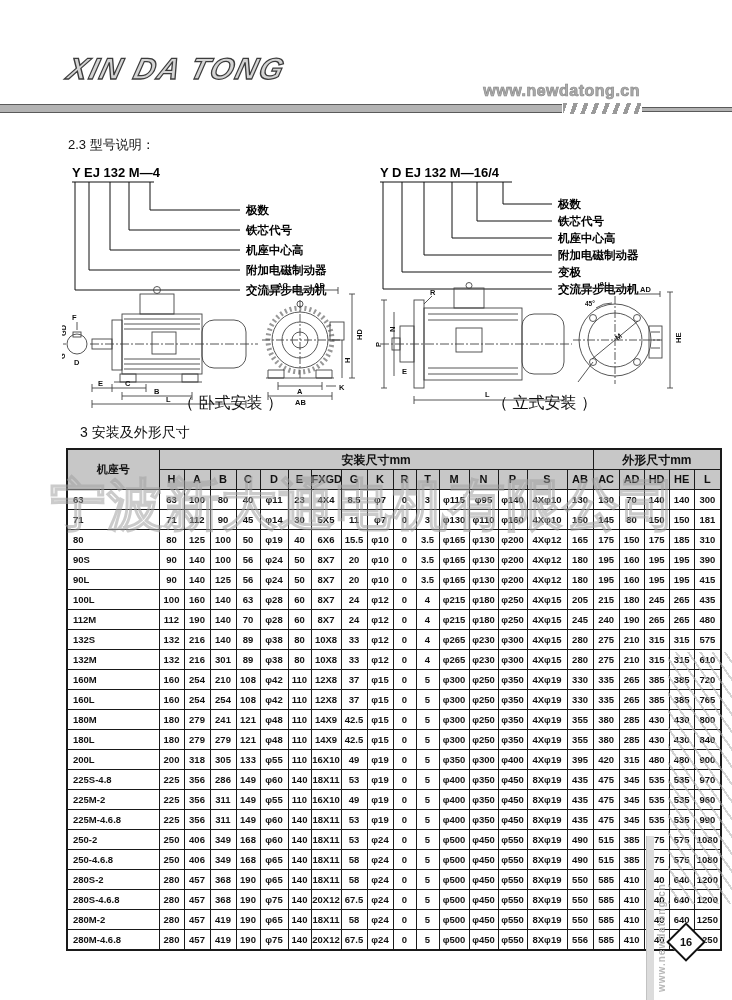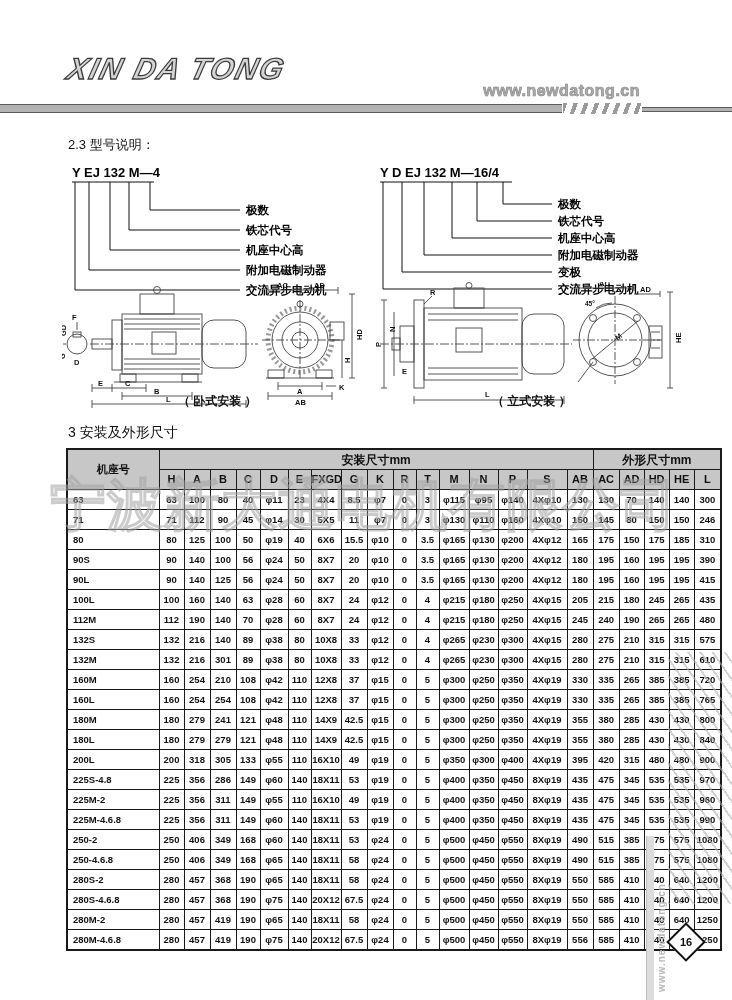--- a/index.html
+++ b/index.html
@@ -13,24 +13,24 @@
         font-weight:bold;color:#adadad;-webkit-text-stroke:0.7px #8a8a8a;letter-spacing:0.5px;}
   .hbar{position:absolute;left:0;top:104px;width:562px;height:7px;background:#b3b3b3;
         border-top:1px solid #5a5a5a;border-bottom:1px solid #5a5a5a;}
   .hbar-hatch{position:absolute;left:563px;top:103px;width:78px;height:11px;
         background:repeating-linear-gradient(110deg,#9a9a9a 0 4px,#fff 4px 10px);}
   .hbar-thin{position:absolute;left:642px;top:107px;width:90px;height:3px;background:#b3b3b3;
         border-top:1px solid #5a5a5a;border-bottom:1px solid #5a5a5a;}
   
   .sec-title{position:absolute;font-size:13px;font-weight:normal;white-space:nowrap;}
   #model-title{left:68px;top:136px;}
-  #table-title{left:68px;top:424px;font-size:14px;}
+  #table-title{left:80px;top:424px;font-size:14px;}
   svg text{font-family:"Liberation Sans",sans-serif;}
   .diagram{position:absolute;}
-  .caption{position:absolute;font-size:12px;font-weight:bold;white-space:nowrap;}
+  .caption{position:absolute;font-size:16px;font-weight:normal;white-space:nowrap;}
   
   #dim-table{position:absolute;left:66px;top:448px;width:570px;border-collapse:collapse;
         table-layout:fixed;font-size:9.5px;font-weight:bold;}
   #dim-table th,#dim-table td{border:1px solid #1a1a1a;text-align:center;padding:0;
         height:19px;line-height:1;overflow:hidden;white-space:nowrap;}
   #dim-table thead th{background:#c7c7c7;font-size:11px;}
   #dim-table thead .grp{font-size:12px;}
   #dim-table{border:2px solid #1a1a1a;}
   #dim-table td.frame{text-align:left;padding-left:5px;}
   
@@ -360,21 +360,21 @@
           <td>3</td>
           <td>φ130</td>
           <td>φ110</td>
           <td>φ160</td>
           <td>4Xφ10</td>
           <td>150</td>
           <td>145</td>
           <td>80</td>
           <td>150</td>
           <td>150</td>
-          <td>246</td>
+          <td>181</td>
         </tr>
         <tr>
           <td class="frame">80</td>
           <td>80</td>
           <td>125</td>
           <td>100</td>
           <td>50</td>
           <td>φ19</td>
           <td>40</td>
           <td>6X6</td>

